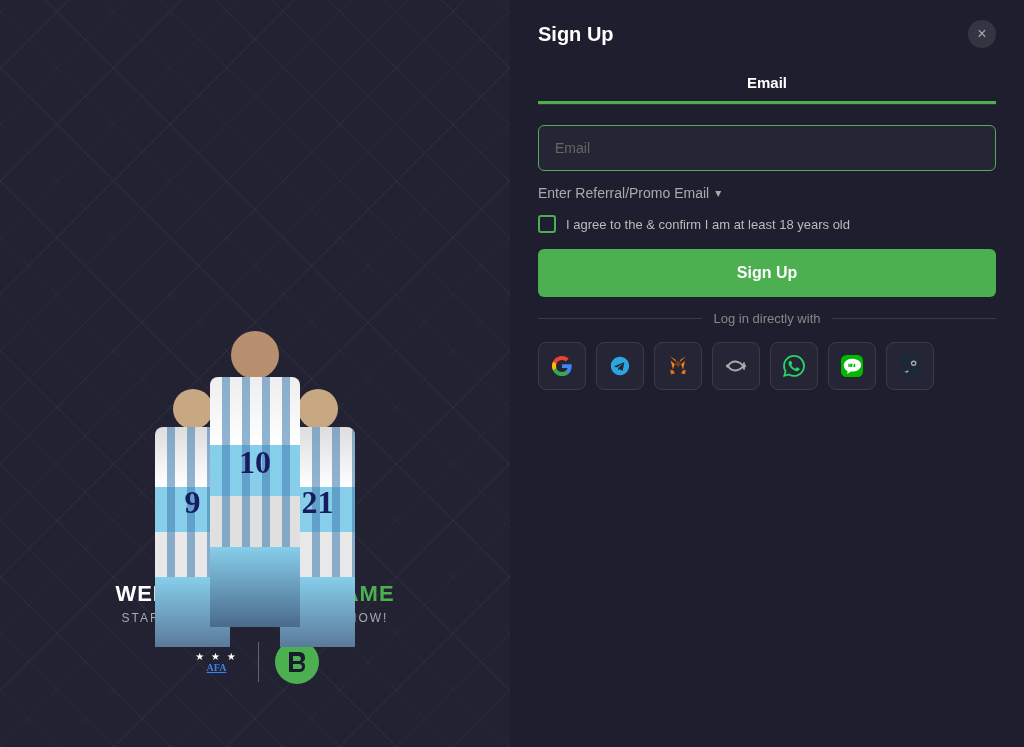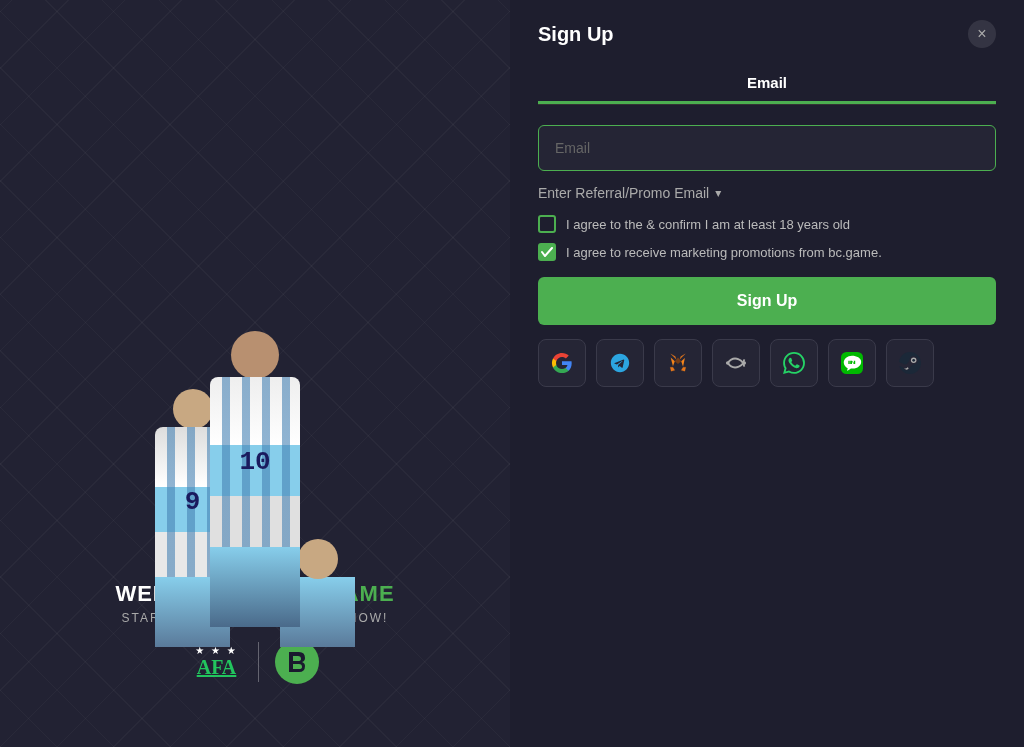--- a/index.html
+++ b/index.html
@@ -93,23 +93,23 @@
     .afa-logo {
       width: 50px;
       height: 50px;
       display: flex;
       flex-direction: column;
       align-items: center;
       justify-content: center;
     }
 
     .afa-logo-text {
-      font-size: 20px;
+      font-size: 10px;
       font-weight: bold;
-      color: #22c55e;
+      color: #3b82f6;
       font-family: serif;
       text-decoration: underline;
     }
 
     .afa-stars {
       color: #fff;
       font-size: 10px;
       letter-spacing: 2px;
     }
 
@@ -396,24 +396,24 @@
         transparent 12px,
         rgba(70,130,180,0.6) 12px,
         rgba(70,130,180,0.6) 20px
       );
       border-radius: 8px 8px 0 0;
     }
 
     .player-number-text {
       position: relative;
       z-index: 2;
-      font-size: 26px;
+      font-size: 32px;
       font-weight: 900;
       color: #1a1a5e;
-      font-family: Liberation Mono, monospace;
+      font-family: Liberation Serif, serif;
     }
 
     .player-legs {
       width: 80px;
       height: 80px;
       background: linear-gradient(#9ab3cc, #3a3a5a);
     }
 
   </style>
 </head>
@@ -444,20 +444,24 @@
       <div class="player-head" style="background:#b89070; width:48px; height:48px;"></div>
       <div class="player-body" style="width:90px; height:170px; background:linear-gradient(180deg,#eee 0%,#fff 40%,#87CEEB 40%,#87CEEB 70%,#e0e0e0 70%);">
         <div class="player-body-stripes"></div>
         <span class="player-number-text">10</span>
       </div>
       <div class="player-legs" style="width:90px; height:80px; background:linear-gradient(180deg,#87CEEB,#4a6a8a);"></div>
     </div>
 
     <div class="player-figure" style="margin-left:-20px; z-index:1; margin-bottom:0;">
       <div class="player-head" style="background:#c8a882; width:40px; height:40px;"></div>
+      <div class="player-body" style="width:75px; height:150px; background:linear-gradient(180deg,#ddd 0%,#fff 40%,#87CEEB 40%,#87CEEB 70%,#e8e8e8 70%);">
+        <div class="player-body-stripes"></div>
+        <span class="player-number-text">21</span>
+      </div>
       <div class="player-legs" style="width:75px; height:70px; background:linear-gradient(180deg,#87CEEB,#5a7a9a);"></div>
     </div>
   </div>
 
   <div class="welcome-section">
     <div class="welcome-text">
       <span>WELCOME TO </span><span class="bc-game-text">BC.GAME</span>
     </div>
     <div class="subtitle-text">START YOUR GAME JOURNEY NOW!</div>
     <div class="logos-row">
@@ -494,32 +498,29 @@
   <div class="referral-row">
     <span class="referral-text">Enter Referral/Promo Email</span>
     <span class="chevron-down">▾</span>
   </div>
 
   <div class="checkbox-row">
     <div class="checkbox-box"></div>
     <span class="checkbox-label">I agree to the &amp; confirm I am at least 18 years old</span>
   </div>
 
-  <div class="checkbox-row">
-    <div class="checkbox-box checked">
-      <svg width="12" height="10" viewBox="0 0 12 10">
-        <polyline points="1,5 4,9 11,1" stroke="white" stroke-width="2" fill="none" stroke-linecap="round"></polyline>
-      </svg>
-    </div>
-    <span class="checkbox-label">I agree to receive marketing promotions from bc.game.</span>
-  </div>
 
   <button class="signup-btn">Sign Up</button>
 
 
+  <div class="divider-row">
+    <div class="divider-line-h"></div>
+    <span class="divider-label">Log in directly with</span>
+    <div class="divider-line-h"></div>
+  </div>
 
   <div class="social-row">
     <button class="social-btn">
       <svg width="22" height="22" viewBox="0 0 24 24">
         <path d="M22.56 12.25c0-.78-.07-1.53-.2-2.25H12v4.26h5.92c-.26 1.37-1.04 2.53-2.21 3.31v2.77h3.57c2.08-1.92 3.28-4.74 3.28-8.09z" fill="#4285F4"></path>
         <path d="M12 23c2.97 0 5.46-.98 7.28-2.66l-3.57-2.77c-.98.66-2.23 1.06-3.71 1.06-2.86 0-5.29-1.93-6.16-4.53H2.18v2.84C3.99 20.53 7.7 23 12 23z" fill="#34A853"></path>
         <path d="M5.84 14.09c-.22-.66-.35-1.36-.35-2.09s.13-1.43.35-2.09V7.07H2.18C1.43 8.55 1 10.22 1 12s.43 3.45 1.18 4.93l2.85-2.22.81-.62z" fill="#FBBC05"></path>
         <path d="M12 5.38c1.62 0 3.06.56 4.21 1.64l3.15-3.15C17.45 2.09 14.97 1 12 1 7.7 1 3.99 3.47 2.18 7.07l3.66 2.84c.87-2.6 3.3-4.53 6.16-4.53z" fill="#EA4335"></path>
       </svg>
     </button>

